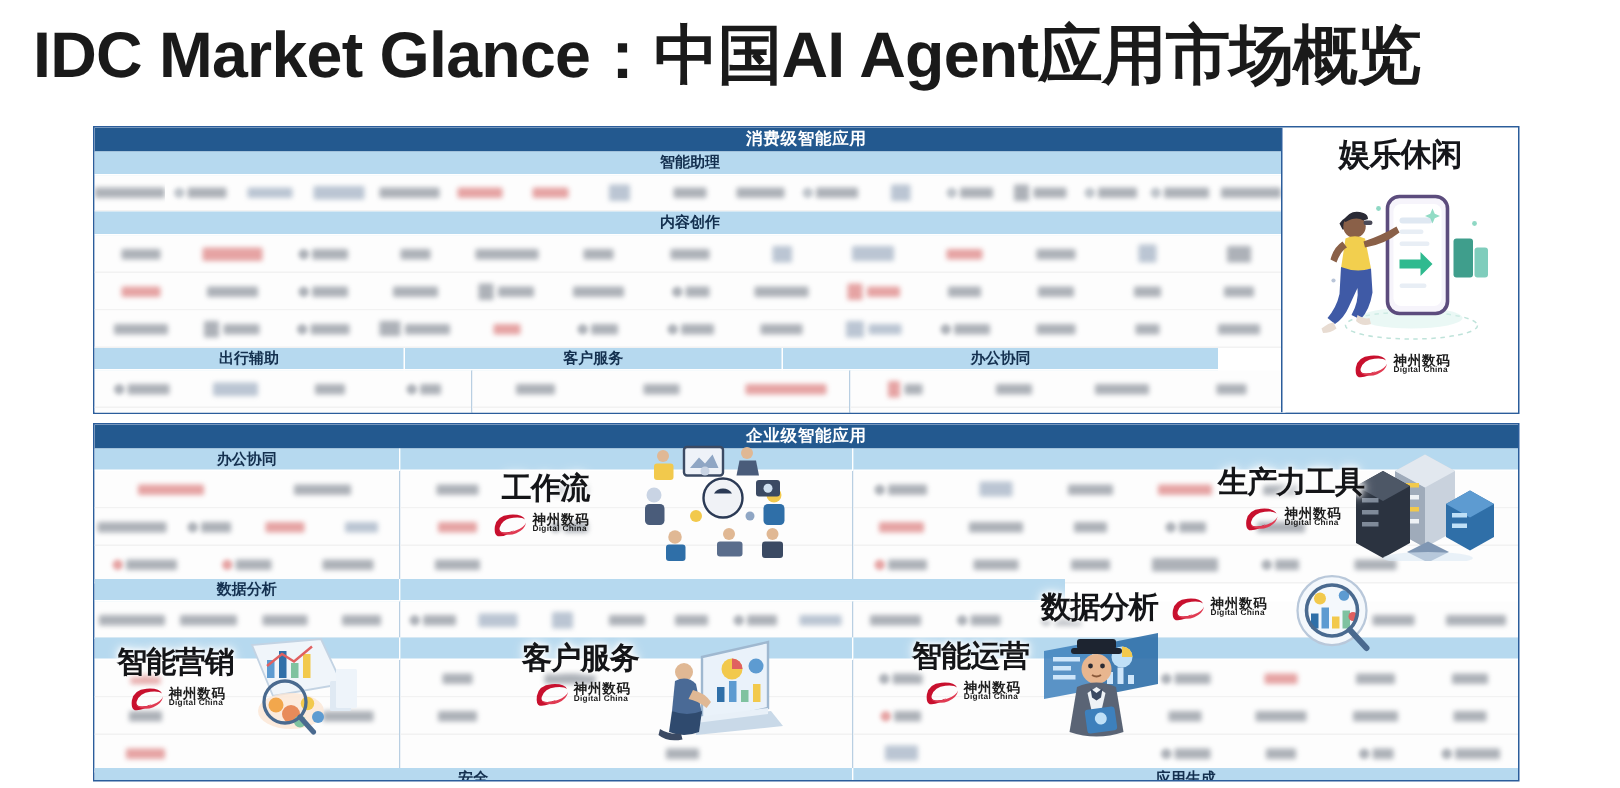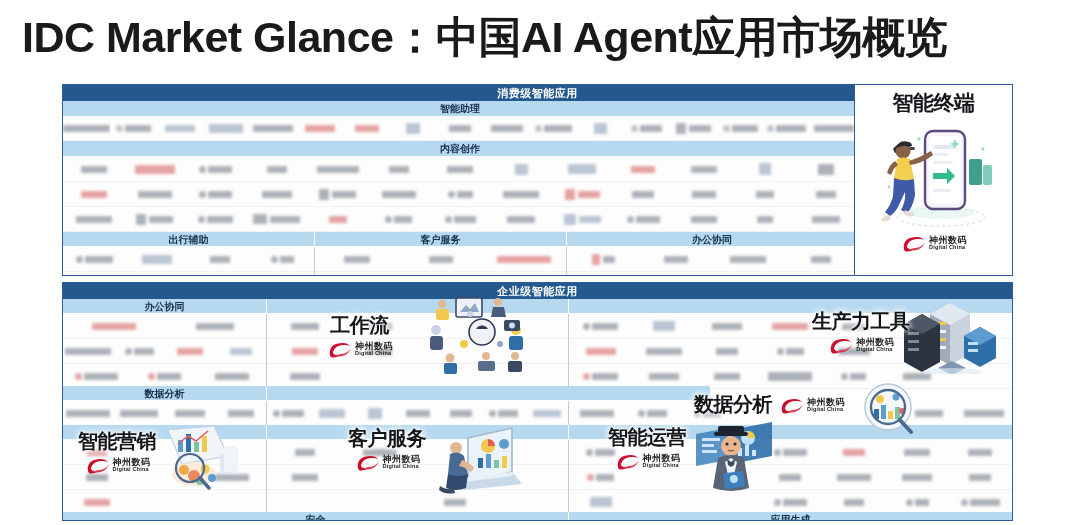--- a/index.html
+++ b/index.html
@@ -314,21 +314,21 @@
           </div>
         <div class="logo-cell">
             <span class="lg dark" style="width:16px"></span>
           </div>
         <div class="logo-cell">
             <span class="lg dark" style="width:28px"></span>
           </div>
       </div>
 
       <div class="sub-row">
-        <div class="sub-header" style="width:252px;">出行辅助</div>
+        <div class="sub-header" style="width:207px;">出行辅助</div>
         <div class="sub-header" style="width:252px;">客户服务</div>
         <div class="sub-header" style="width:290px;">办公协同</div>
       </div>
 
       <div class="split" style="height:48px;">
         <div class="col" style="width:252px;">
           <div class="logo-row" style="height:24px;">
             <div class="logo-cell">
                 <span class="lg dot dark"></span>
                 <span class="lg dark" style="width:28px"></span>
@@ -389,21 +389,21 @@
             <div class="logo-cell"></div>
             <div class="logo-cell"></div>
             <div class="logo-cell"></div>
             <div class="logo-cell"></div>
           </div>
         </div>
       </div>
     </div>
 
     <div class="feature-side">
-      <div class="feature-title">智能终端</div>
+      <div class="feature-title">娱乐休闲</div>
 
       <svg width="150" height="118" viewBox="0 0 150 118" style="margin-top:-2px;">
         <ellipse cx="82" cy="102" rx="44" ry="9" fill="none" stroke="#bfe3da" stroke-width="1" stroke-dasharray="3 3"></ellipse>
         <ellipse cx="82" cy="97" rx="34" ry="7" fill="#d8f2ec" opacity=".55"></ellipse>
 
         <rect x="66" y="16" width="40" height="78" rx="8" fill="#f6f4fb" stroke="#5c4c7d" stroke-width="2.4"></rect>
         <rect x="70" y="21" width="32" height="68" rx="5" fill="#ffffff"></rect>
         <rect x="74" y="30" width="22" height="4" rx="2" fill="#dfe8f2"></rect>
         <rect x="74" y="38" width="16" height="3" rx="1.5" fill="#e8eef5"></rect>
         <rect x="74" y="46" width="20" height="3" rx="1.5" fill="#e8eef5"></rect>
@@ -816,21 +816,21 @@
       <rect x="24" y="67" width="13" height="11" rx="2" fill="#2f6fa8"></rect>
       <circle cx="66" cy="60" r="4" fill="#e0b894"></circle>
       <rect x="58" y="65" width="17" height="10" rx="2" fill="#5a6d8c"></rect>
       <circle cx="95" cy="60" r="4" fill="#e0b894"></circle>
       <rect x="88" y="65" width="14" height="11" rx="2" fill="#3b4a63"></rect>
       <circle cx="44" cy="48" r="4" fill="#f2c94c"></circle>
       <circle cx="80" cy="48" r="3" fill="#8fa6c4"></circle>
       <circle cx="50" cy="18" r="3" fill="#c9d4e4"></circle>
     </svg>
   </div>
-  <div class="callout" style="left:326px;top:312px;">
+  <div class="callout" style="left:326px;top:312px;align-items:flex-end;">
     <div class="c-title">工作流</div>
     <div class="dc-logo">
       <svg class="dc-mark" viewBox="0 0 40 26">
         <path d="M6 16 q2 -11 15 -12 q13 -1 16 5 q-3 -3 -12 -2 q-11 1 -14 10 q-1 4 3 5 q5 1 12 -2 q-9 7 -17 6 q-4 -1 -3 -10 z" fill="#c8102e"></path>
         <path d="M10 21 q8 3 18 -1 q8 -3 10 -8 q-1 7 -10 11 q-10 4 -18 -2 z" fill="#e03a52"></path>
       </svg>
       <span class="dc-text">
         <span class="dc-cn">神州数码</span>
         <span class="dc-en">Digital China</span>
       </span>

